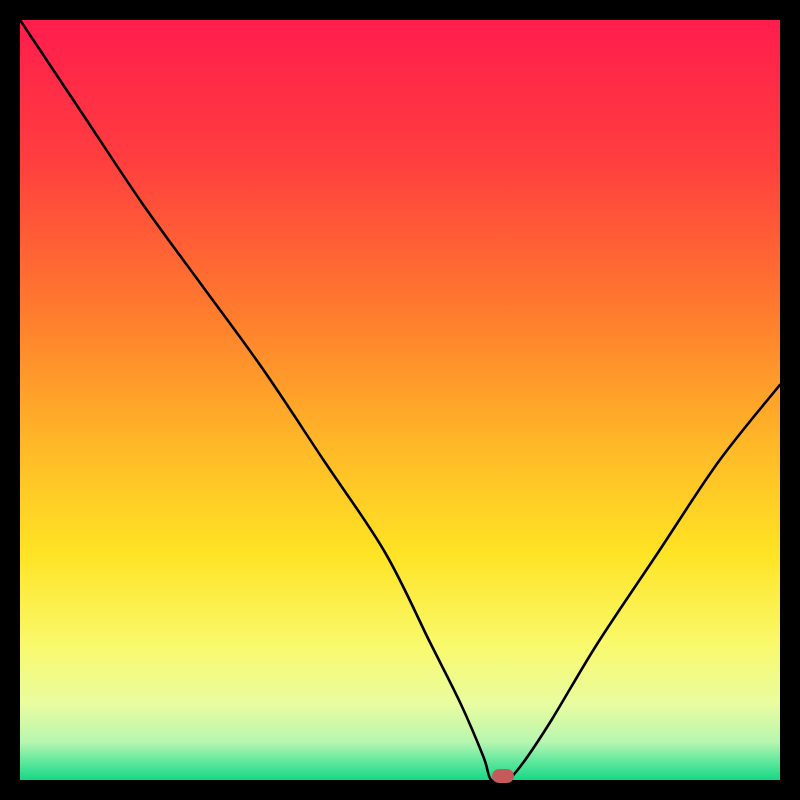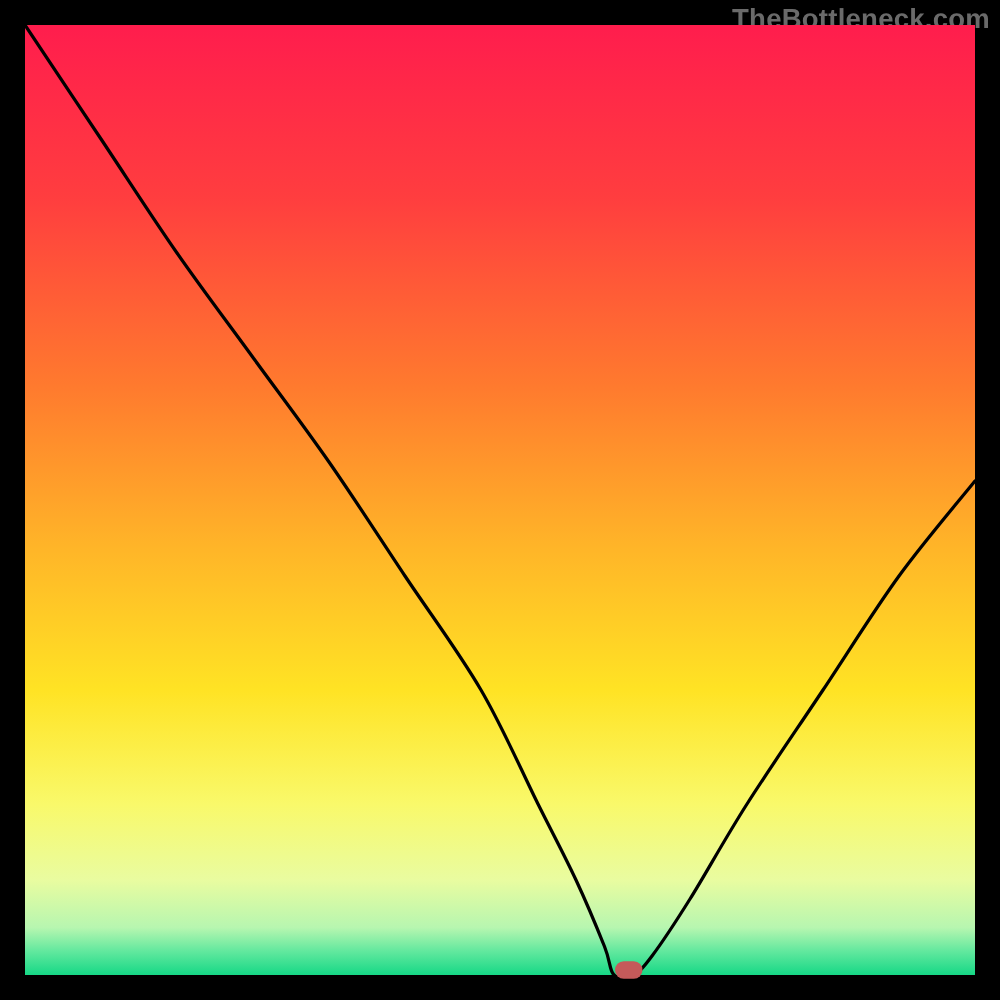--- a/index.html
+++ b/index.html
@@ -40,21 +40,20 @@
     border-radius: 7px;
     background: #c55a5a;
     transform: translate(-50%, -50%);
   }
   svg { display: block; }
 </style>
 </head>
 <body>
 
 <div class="frame">
-  <div class="watermark">TheBottleneck.com</div>
   <div class="plot-area">
     <svg id="chart-svg" width="760" height="760" viewBox="0 0 760 760" preserveAspectRatio="none">
       <defs>
         <linearGradient id="bg-grad" x1="0" y1="0" x2="0" y2="1">
             <stop offset="0%" stop-color="#ff1d4d"></stop>
             <stop offset="18%" stop-color="#ff3d3f"></stop>
             <stop offset="38%" stop-color="#ff7a2e"></stop>
             <stop offset="55.00000000000001%" stop-color="#ffb528"></stop>
             <stop offset="70%" stop-color="#ffe324"></stop>
             <stop offset="82%" stop-color="#f9f96a"></stop>

